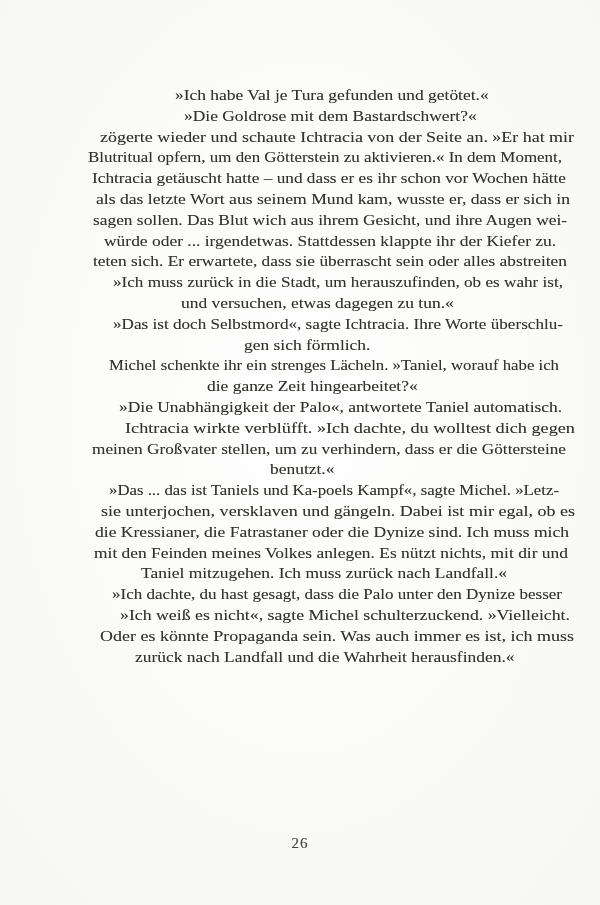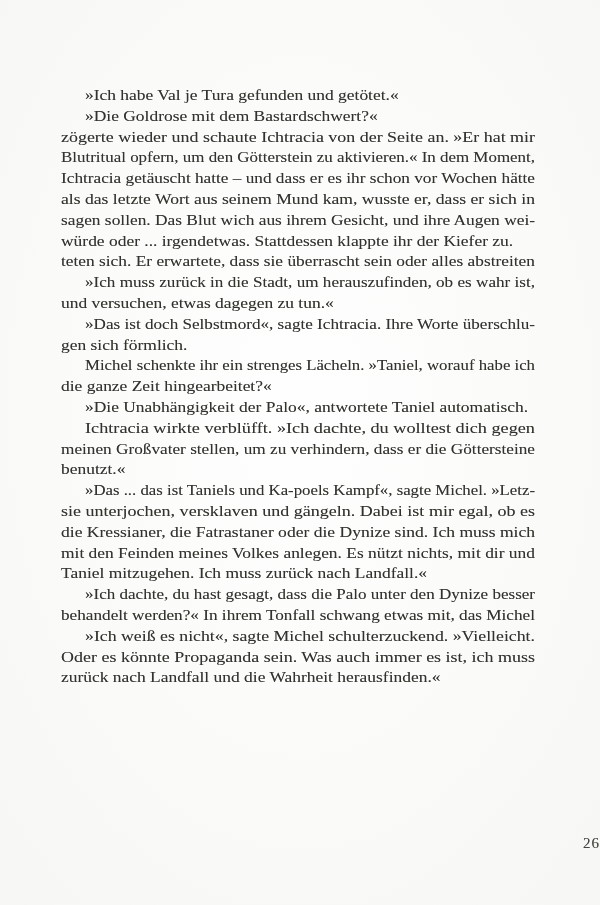--- a/index.html
+++ b/index.html
@@ -20,40 +20,41 @@
       radial-gradient(ellipse 90% 90% at 50% 45%, rgba(255,255,255,0.9), rgba(244,244,242,0.9));
   }
   .text-block {
     position: absolute;
     left: 61px;
     top: 85px;
     width: 474px;
     font-size: 15px;
     line-height: 20.8px;
     text-shadow: 0 0 0.6px rgba(70,70,64,0.45);
+    text-align: center;
   }
   .line {
     height: 20.8px;
     white-space: nowrap;
     overflow: visible;
   }
   .line.indent {
     padding-left: 24px;
   }
   .ink {
     display: inline-block;
     white-space: nowrap;
     transform-origin: 0 50%;
   }
   .page-number {
     position: absolute;
     left: 0;
     right: 0;
     top: 835px;
-    text-align: right;
+    text-align: center;
     font-size: 15px;
     letter-spacing: 1px;
     text-shadow: 0 0 0.6px rgba(70,70,64,0.4);
   }
 </style>
 </head>
 <body>
 
 <div class="scan" style="background-color: rgb(252, 252, 250);">
   <div class="text-block" id="text-block" style="color: rgb(50, 50, 46);">
@@ -75,19 +76,18 @@
       <div class="line indent"><span class="ink" style="transform: scaleX(1.163);">»Die Unabhängigkeit der Palo«, antwortete Taniel automatisch.</span></div>
       <div class="line indent"><span class="ink" style="transform: scaleX(1.2148);">Ichtracia wirkte verblüfft. »Ich dachte, du wolltest dich gegen</span></div>
       <div class="line"><span class="ink" style="transform: scaleX(1.1483);">meinen Großvater stellen, um zu verhindern, dass er die Göttersteine</span></div>
       <div class="line"><span class="ink" style="transform: scaleX(1.163);">benutzt.«</span></div>
       <div class="line indent"><span class="ink" style="transform: scaleX(1.1185);">»Das ... das ist Taniels und Ka-poels Kampf«, sagte Michel. »Letz-</span></div>
       <div class="line"><span class="ink" style="transform: scaleX(1.2016);">sie unterjochen, versklaven und gängeln. Dabei ist mir egal, ob es</span></div>
       <div class="line"><span class="ink" style="transform: scaleX(1.17);">die Kressianer, die Fatrastaner oder die Dynize sind. Ich muss mich</span></div>
       <div class="line"><span class="ink" style="transform: scaleX(1.1613);">mit den Feinden meines Volkes anlegen. Es nützt nichts, mit dir und</span></div>
       <div class="line"><span class="ink" style="transform: scaleX(1.163);">Taniel mitzugehen. Ich muss zurück nach Landfall.«</span></div>
       <div class="line indent"><span class="ink" style="transform: scaleX(1.136);">»Ich dachte, du hast gesagt, dass die Palo unter den Dynize besser</span></div>
-      <div class="line"><span class="ink" style="transform: scaleX(1.1461);">behandelt werden?« In ihrem Tonfall schwang etwas mit, das Michel</span></div>
       <div class="line indent"><span class="ink" style="transform: scaleX(1.1848);">»Ich weiß es nicht«, sagte Michel schulterzuckend. »Vielleicht.</span></div>
       <div class="line"><span class="ink" style="transform: scaleX(1.1984);">Oder es könnte Propaganda sein. Was auch immer es ist, ich muss</span></div>
       <div class="line"><span class="ink" style="transform: scaleX(1.163);">zurück nach Landfall und die Wahrheit herausfinden.«</span></div>
     </div>
   <div class="page-number" style="color: rgb(69, 69, 63);">26</div>
 </div>
 
 </body></html>

